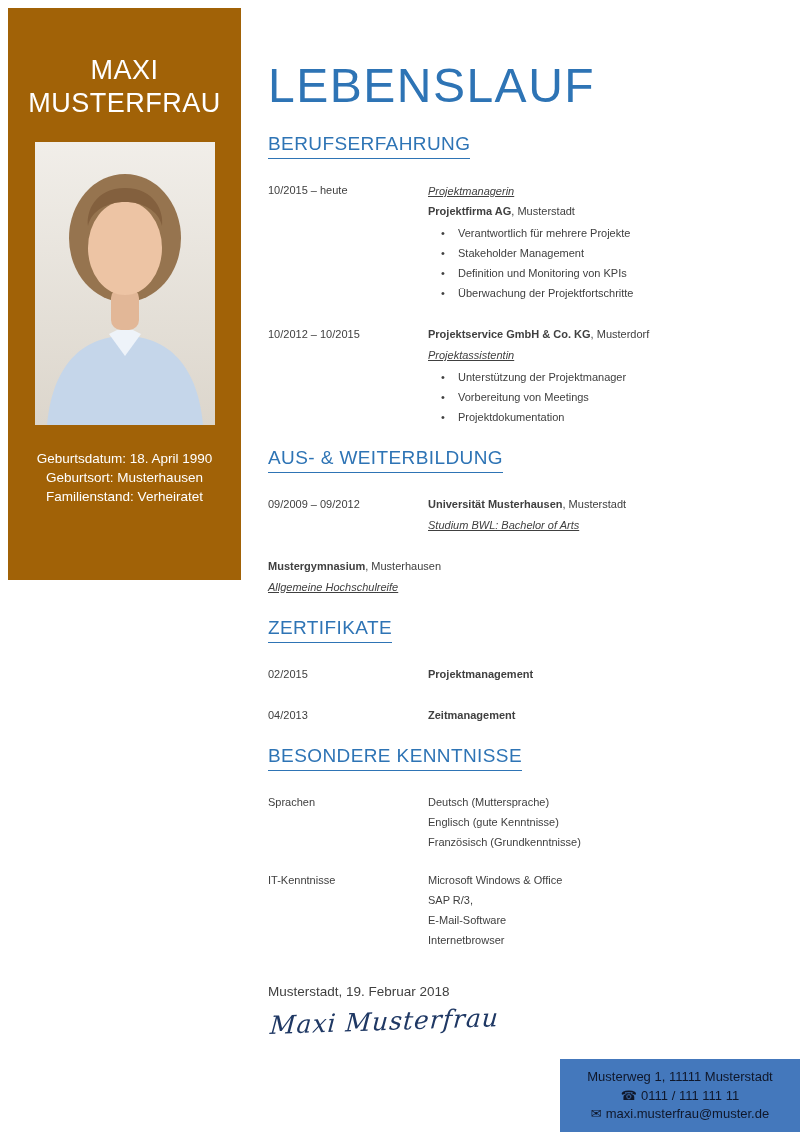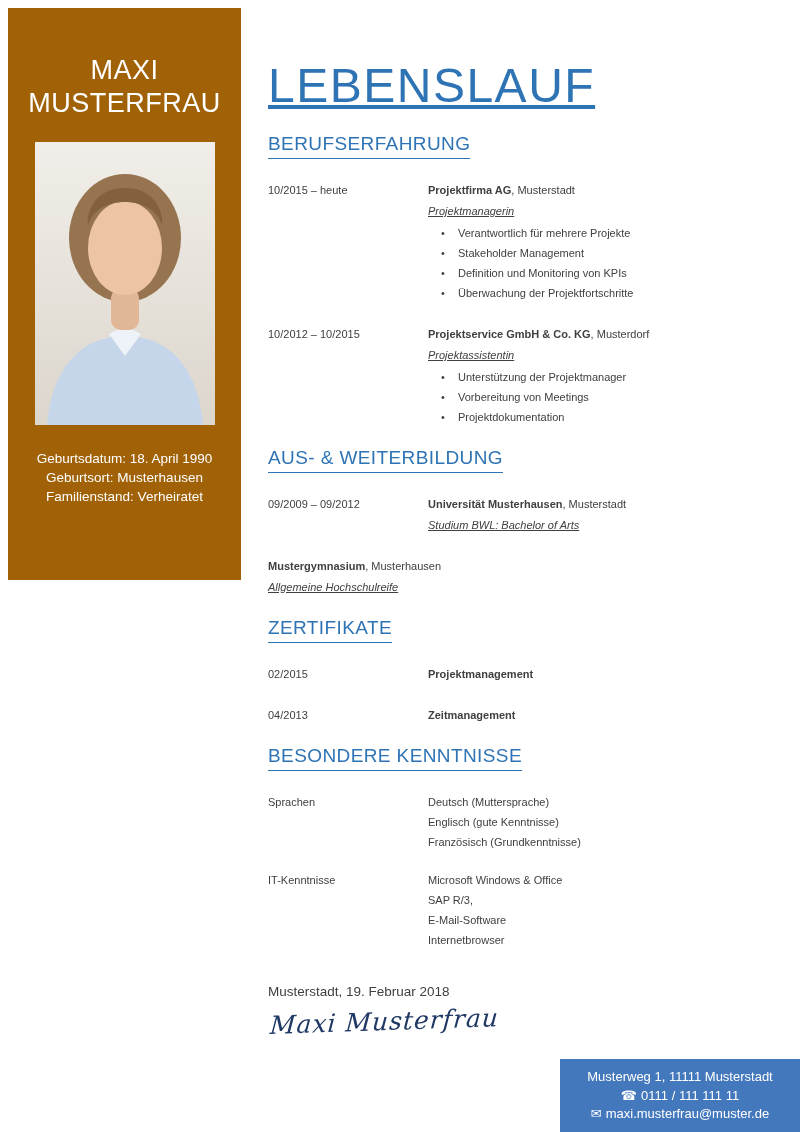--- a/index.html
+++ b/index.html
@@ -19,21 +19,21 @@
   .name-block { margin-top:46px; font-size:27px; line-height:33px; letter-spacing:.5px; font-weight:400; }
   .photo {
     width:180px; height:283px; margin:22px auto 0;
     background:#e9e5df; overflow:hidden;
   }
   .photo svg { display:block; }
   .personal { margin-top:24px; font-size:13.5px; line-height:19px; }
 
   
   .main { position:absolute; left:268px; top:0; width:512px; }
-  .title { margin-top:58px; font-size:48px; font-weight:400; color:#2e74b5; letter-spacing:1.5px;text-decoration:underline; }
+  .title { margin-top:58px; font-size:48px; font-weight:400; color:#2e74b5; letter-spacing:1.5px; }
   .section-heading {
     margin-top:20px; font-size:19px; font-weight:400; color:#2e74b5;
     letter-spacing:.4px; width:fit-content;
     border-bottom:1px solid #2e74b5; padding-bottom:3px;
   }
   .row { display:flex; margin-top:21px; font-size:11px; line-height:20px; }
   .row .date-col { flex:0 0 160px; }
   .row .content-col { flex:1; }
   .org { font-weight:700; }
   .role { display:inline-block; font-style:italic; text-decoration:underline; margin-top:1px; }
@@ -47,21 +47,21 @@
   .signature {
     display:inline-block; margin-top:8px; margin-left:2px;
     font-family:"DejaVu Serif", serif; font-style:italic;
     font-size:25px; color:#1f3864; letter-spacing:1px;
     transform:rotate(-2deg) skewX(-6deg);
   }
 
   
   .contact-box {
     position:absolute; left:560px; top:1059px; right:0; bottom:0;
-    background:#4478bc; color:#ffffff; text-align:center;
+    background:#4478bc; color:#0f172a; text-align:center;
     font-size:13px; line-height:18.5px; padding-top:9px;
   }
   .contact-box .icon { display:inline-block; margin-right:4px; }
 </style>
 </head>
 <body>
 
 <div class="page">
 
   <aside class="sidebar">
@@ -96,22 +96,22 @@
   </aside>
 
   <main class="main">
     <h1 class="title">LEBENSLAUF</h1>
 
     <h2 class="section-heading">BERUFSERFAHRUNG</h2>
 
     <div class="row">
       <div class="date-col">10/2015 – heute</div>
       <div class="content-col">
+        <div><span class="role">Projektmanagerin</span></div>
         <div><span class="org">Projektfirma AG</span><span>, Musterstadt</span></div>
-        <div><span class="role">Projektmanagerin</span></div>
         <ul class="bullets">
           <li>Verantwortlich für mehrere Projekte</li>
           <li>Stakeholder Management</li>
           <li>Definition und Monitoring von KPIs</li>
           <li>Überwachung der Projektfortschritte</li>
         </ul>
       </div>
     </div>
 
     <div class="row">

